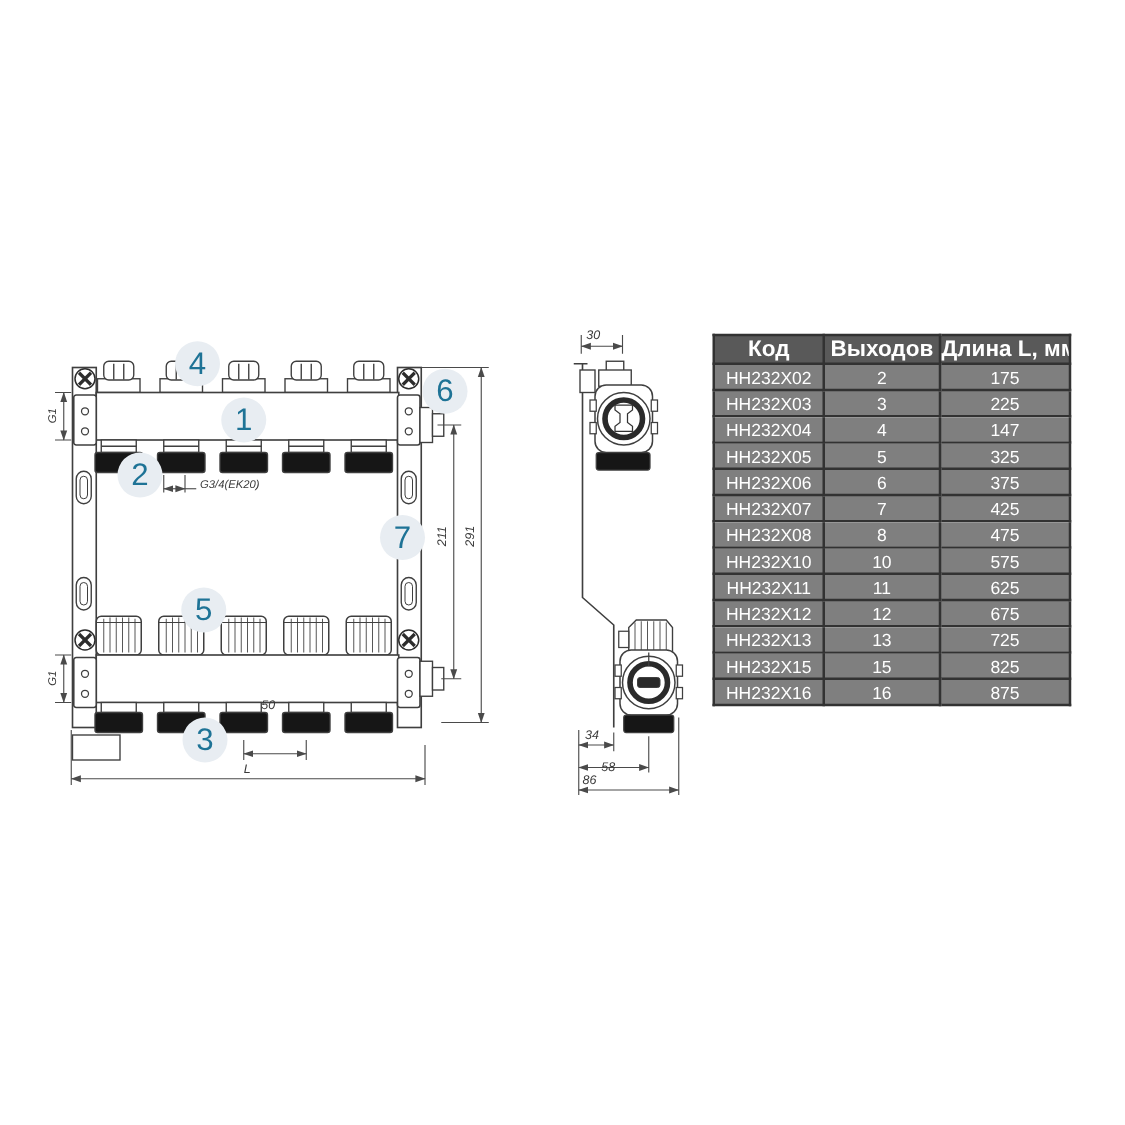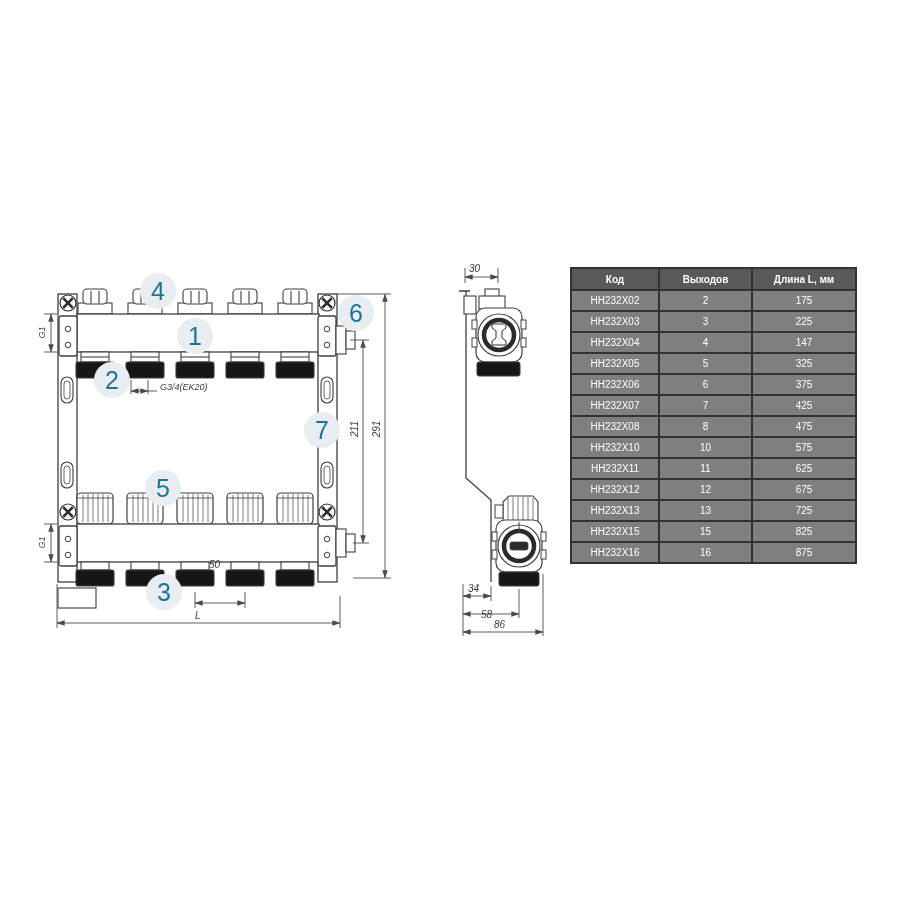--- a/index.html
+++ b/index.html
@@ -13,22 +13,22 @@
   
   .dim-label{position:absolute;font-style:italic;font-size:10px;color:#3a3a3a;
              white-space:nowrap;line-height:1;}
   .dim-label.small{font-size:9px;}
   .dim-label.vert{transform:rotate(-90deg);transform-origin:center center;}
   
   .spec{position:absolute;left:570px;top:267px;width:285px;border-collapse:collapse;
         table-layout:fixed;}
   .spec th,.spec td{border:2px solid #323232;color:#fff;text-align:center;
         padding:0;overflow:hidden;white-space:nowrap;}
-  .spec th{background:#595959;height:20px;font-size:10px;font-weight:bold;}
-  .spec td{background:#7f7f7f;height:19px;font-size:10px;font-weight:normal;}
+  .spec th{background:#595959;height:20px;font-size:18px;font-weight:bold;}
+  .spec td{background:#7f7f7f;height:19px;font-size:14px;font-weight:normal;}
 </style>
 </head>
 <body>
 
 <div class="canvas">
 
   <svg class="art" width="900" height="900" viewBox="0 0 900 900">
     <defs>
       <marker id="arr" viewBox="0 0 10 10" markerWidth="9" markerHeight="9" refX="9.5" refY="5" orient="auto-start-reverse">
         <path d="M0,1.6 L10,5 L0,8.4 z" fill="#4a4a4a"></path>
@@ -225,21 +225,21 @@
   <div class="dim-label small vert" style="left:36px;top:328px;">G1</div>
   <div class="dim-label small vert" style="left:36px;top:538px;">G1</div>
   <div class="dim-label small" style="left:160px;top:383px;">G3/4(EK20)</div>
   <div class="dim-label" style="left:209px;top:560px;">50</div>
   <div class="dim-label" style="left:195px;top:611px;">L</div>
   <div class="dim-label vert" style="left:347px;top:424px;">211</div>
   <div class="dim-label vert" style="left:369px;top:424px;">291</div>
   <div class="dim-label" style="left:469px;top:264px;">30</div>
   <div class="dim-label" style="left:468px;top:584px;">34</div>
   <div class="dim-label" style="left:481px;top:610px;">58</div>
-  <div class="dim-label" style="left:494px;top:620px;">86</div>
+  <div class="dim-label" style="left:466px;top:620px;">86</div>
 
   <table class="spec">
     <colgroup>
         <col style="width:88px">
         <col style="width:93px">
         <col style="width:104px">
       </colgroup>
     <thead>
       <tr>
         <th>Код</th>

